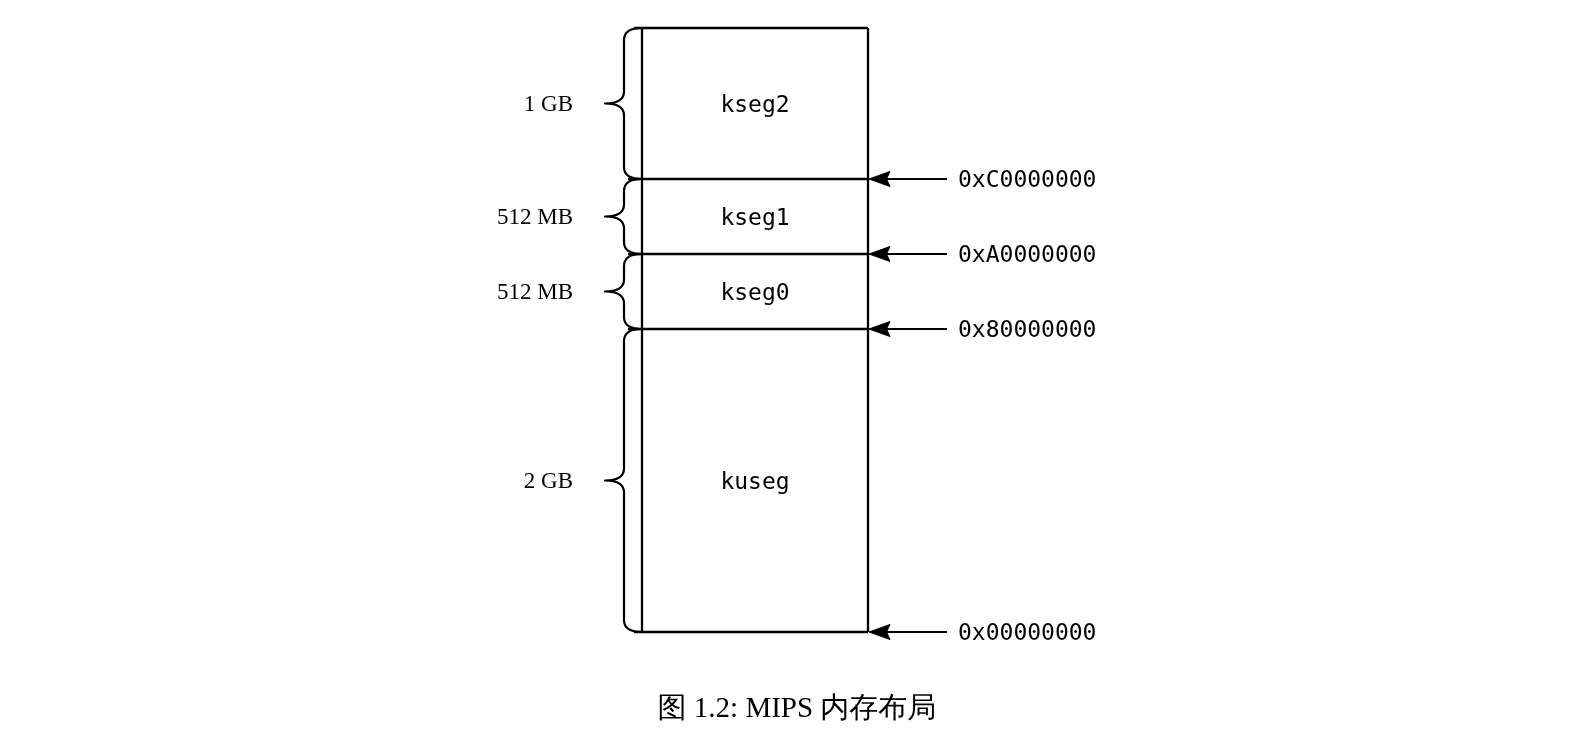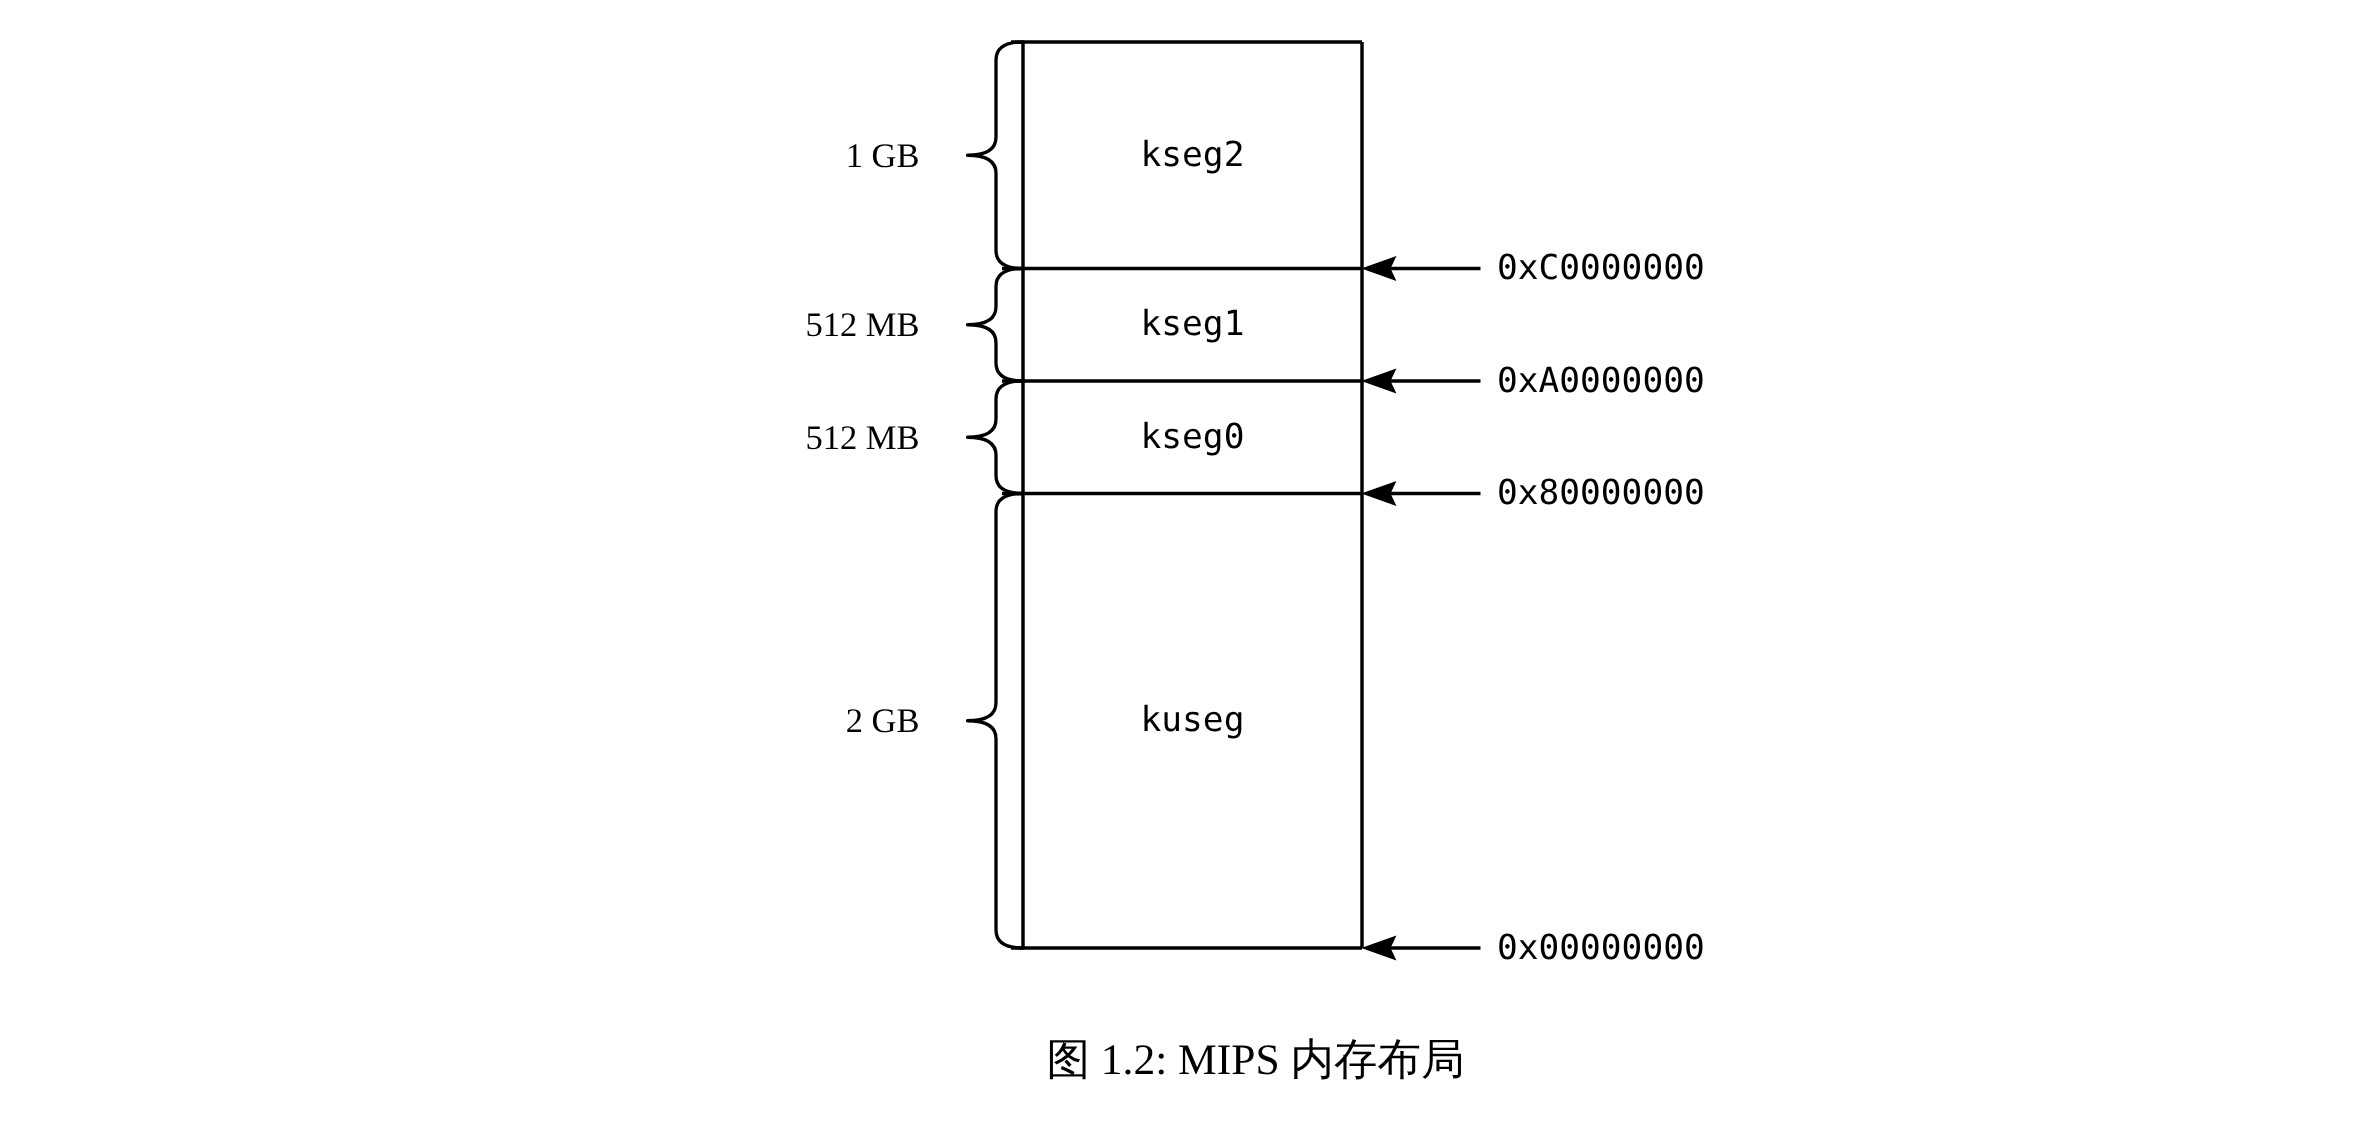--- a/index.html
+++ b/index.html
@@ -9,21 +9,20 @@
     height: 749px;
     background: #ffffff;
     overflow: hidden;
     font-family: "Liberation Serif", serif;
   }
   .stage {
     position: relative;
     width: 1373px;
     height: 749px;
     background: #ffffff;
-    margin-left: 40px;
   }
   svg { display: block; }
   .ln {
     stroke: #000000;
     stroke-width: 2.3;
     fill: none;
     stroke-linecap: butt;
     stroke-linejoin: round;
   }
   .brace {

